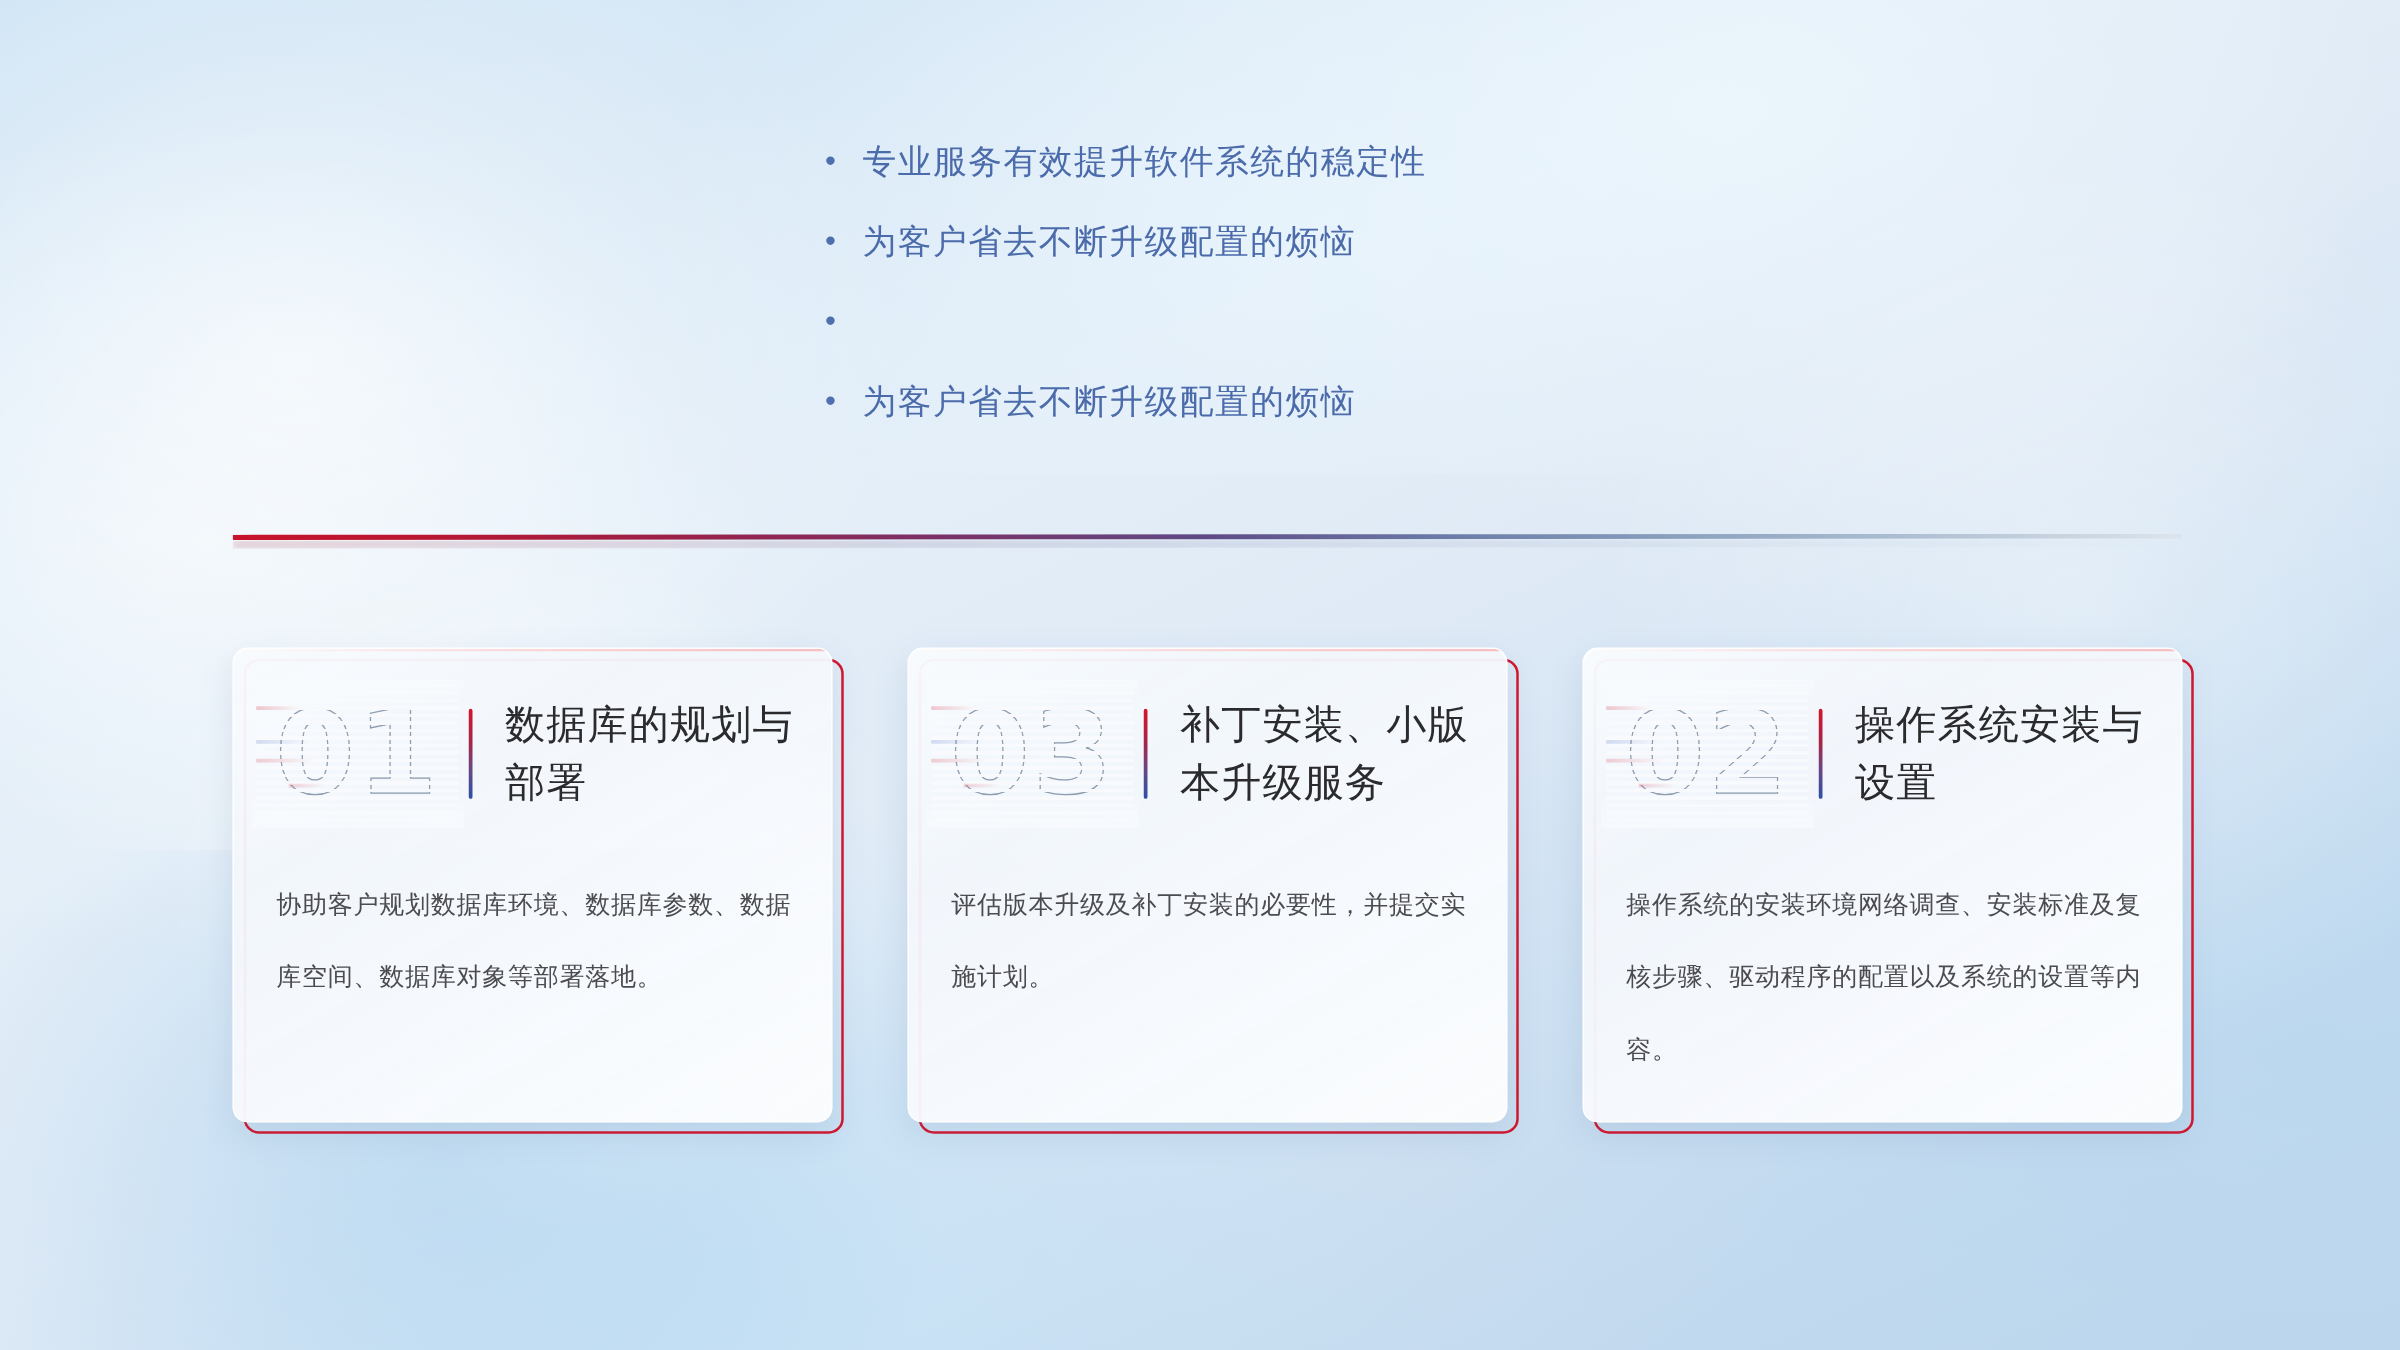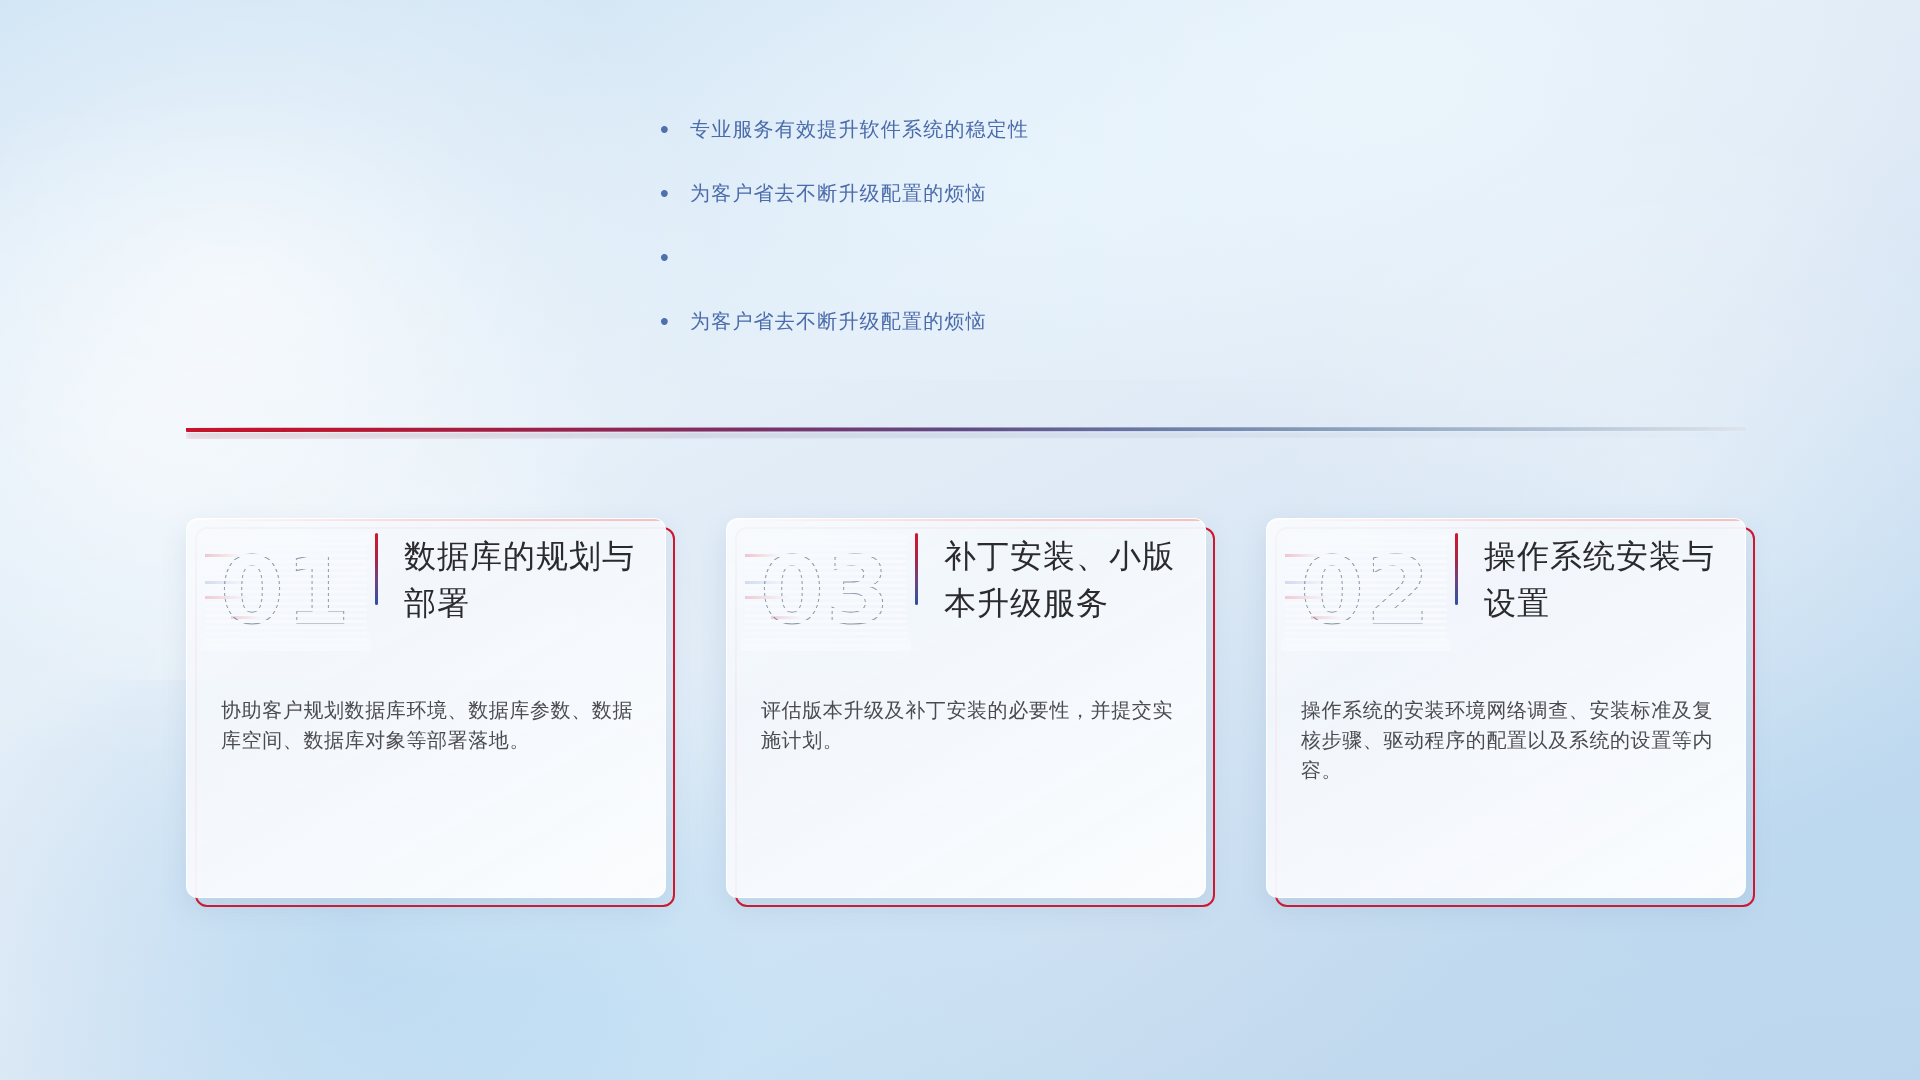--- a/index.html
+++ b/index.html
@@ -54,21 +54,21 @@
     margin-bottom:22px;
   }
   .bullet-dot{
     width:30px; flex:0 0 30px;
     color:#4f6fae;
     font-size:25px; line-height:42px;
     text-align:left;
   }
   .bullet-text{
     color:#4b6bab;
-    font-size:20px;
+    font-size:27px;
     line-height:42px;
     letter-spacing:1.2px;
     font-weight:500;
   }
 
   
   .divider-wrap{
     position:absolute;
     left:186px; top:424px;
     width:1560px; height:16px;
@@ -130,21 +130,21 @@
   .card-topline{
     position:absolute; left:0; top:0; width:100%; height:2px;
     background:linear-gradient(90deg, rgba(255,255,255,0.2) 0%, rgba(250,210,212,0.85) 48%, rgba(245,175,180,0.8) 100%);
   }
 
   
   .card-head{
     position:absolute;
     left:0; top:14px;
     width:100%; height:140px;
-    display:flex; align-items:flex-start;
+    display:flex; align-items:center;
   }
   .card-num{
     position:relative;
     flex:0 0 150px;
     height:118px;
     margin-left:24px;
     display:flex; align-items:center; justify-content:center;
   }
   .num-glyph{
     font-family:"DejaVu Sans","Liberation Sans",sans-serif;
@@ -203,21 +203,21 @@
     line-height:47px;
     letter-spacing:1px;
     font-weight:500;
   }
 
   .card-desc{
     position:absolute;
     left:34px; right:16px; top:176px;
     color:#4c4c50;
     font-size:20px;
-    line-height:30px;
+    line-height:58px;
     letter-spacing:0.6px;
   }
 </style>
 </head>
 <body>
 
 <div class="slide">
 
   <div class="glow glow-a"></div>
   <div class="glow glow-d"></div>

